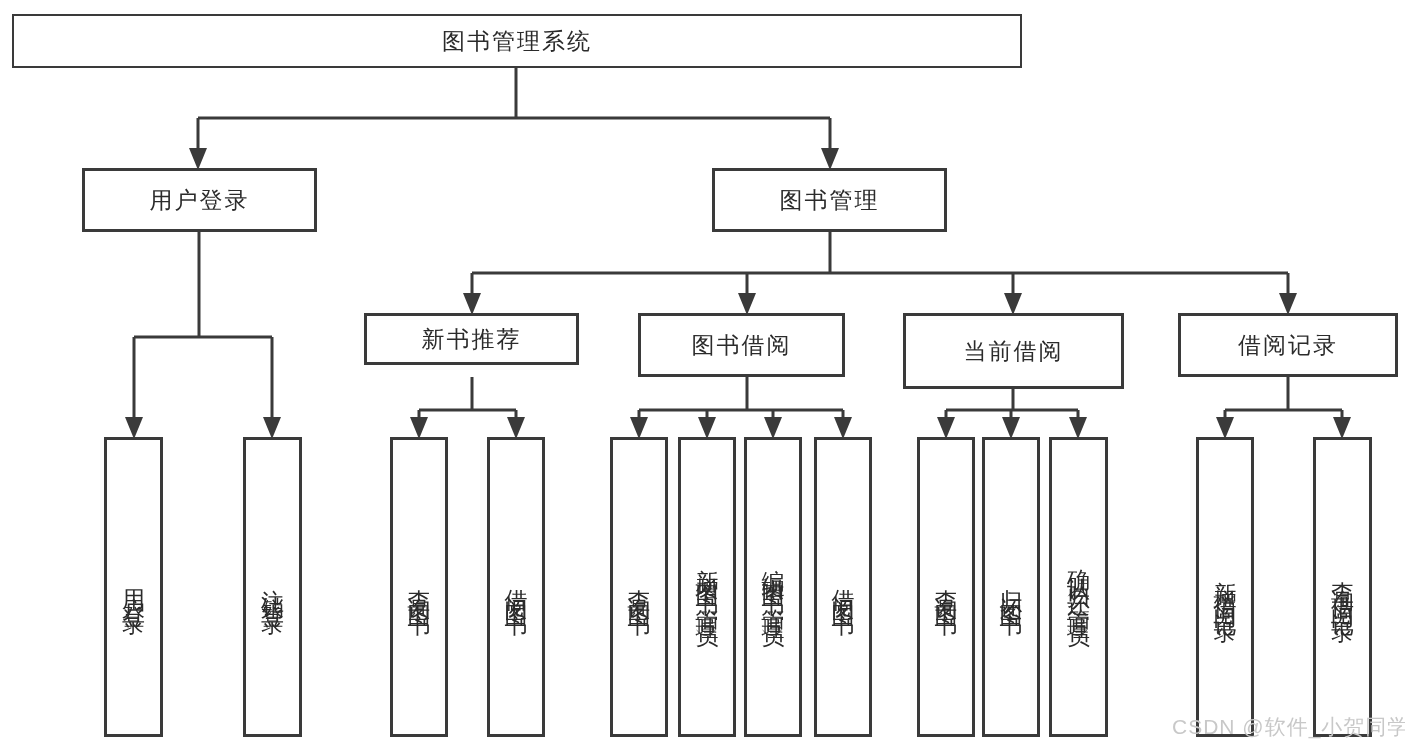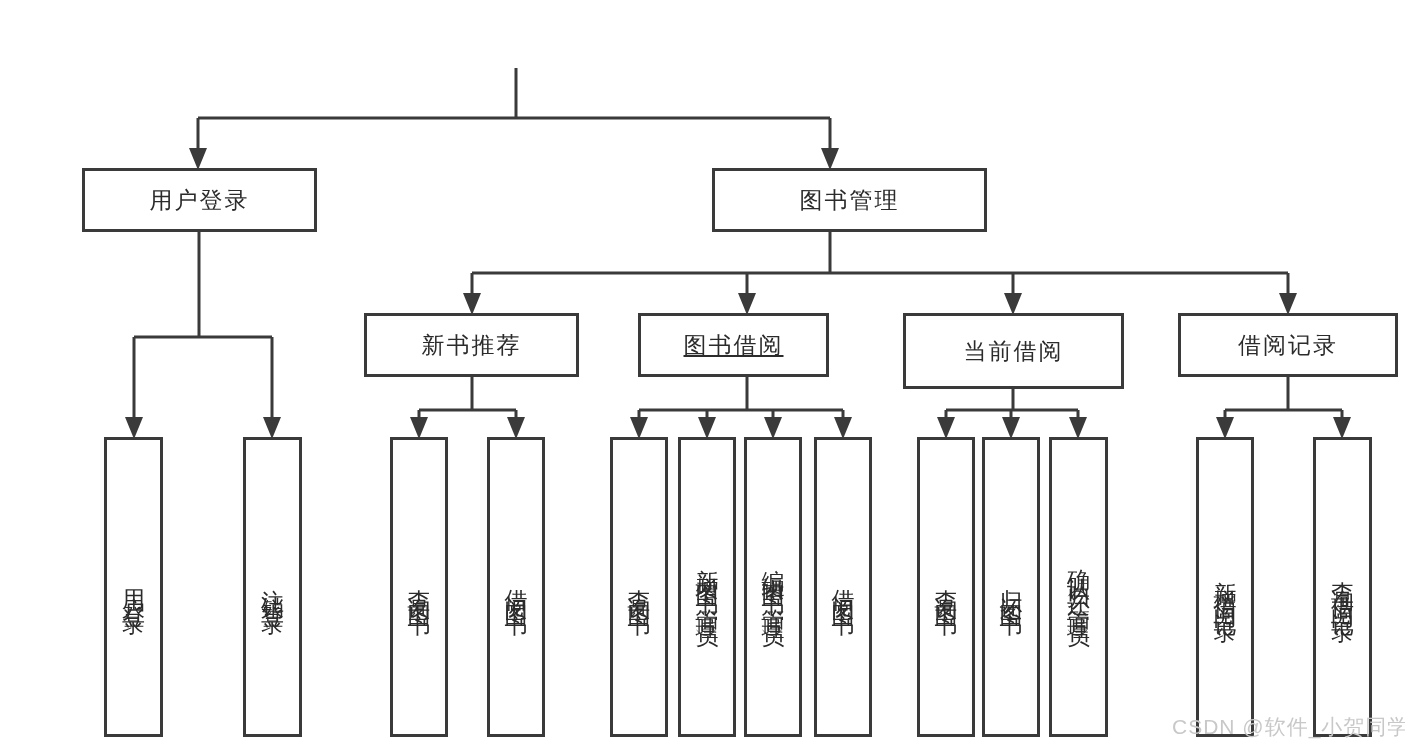--- a/index.html
+++ b/index.html
@@ -89,32 +89,35 @@
         <polygon points="834,417 852,417 843,439"></polygon>
         <polygon points="937,417 955,417 946,439"></polygon>
         <polygon points="1002,417 1020,417 1011,439"></polygon>
         <polygon points="1069,417 1087,417 1078,439"></polygon>
         <polygon points="1216,417 1234,417 1225,439"></polygon>
         <polygon points="1333,417 1351,417 1342,439"></polygon>
       </g>
     </g>
   </svg>
 
+  <div class="node hnode root-node" style="left:12px; top:14px; width:1010px; height:54px;">
+    <span>图书管理系统</span>
+  </div>
 
   <div class="node hnode" style="left:82px; top:168px; width:235px; height:64px;">
     <span>用户登录</span>
   </div>
-  <div class="node hnode" style="left:712px; top:168px; width:275px; height:64px;">
+  <div class="node hnode" style="left:712px; top:168px; width:235px; height:64px;">
     <span>图书管理</span>
   </div>
 
-  <div class="node hnode" style="left:364px; top:313px; width:215px; height:64px;">
+  <div class="node hnode" style="left:364px; top:313px; width:215px; height:52px;">
     <span>新书推荐</span>
   </div>
-  <div class="node hnode" style="left:638px; top:313px; width:191px; height:64px;text-decoration:underline;">
+  <div class="node hnode" style="left:638px; top:313px; width:207px; height:64px;">
     <span>图书借阅</span>
   </div>
   <div class="node hnode" style="left:903px; top:313px; width:221px; height:76px;">
     <span>当前借阅</span>
   </div>
   <div class="node hnode" style="left:1178px; top:313px; width:220px; height:64px;">
     <span>借阅记录</span>
   </div>
 
   <div class="node leaf" style="left:104px; top:437px; width:59px; height:300px;">

